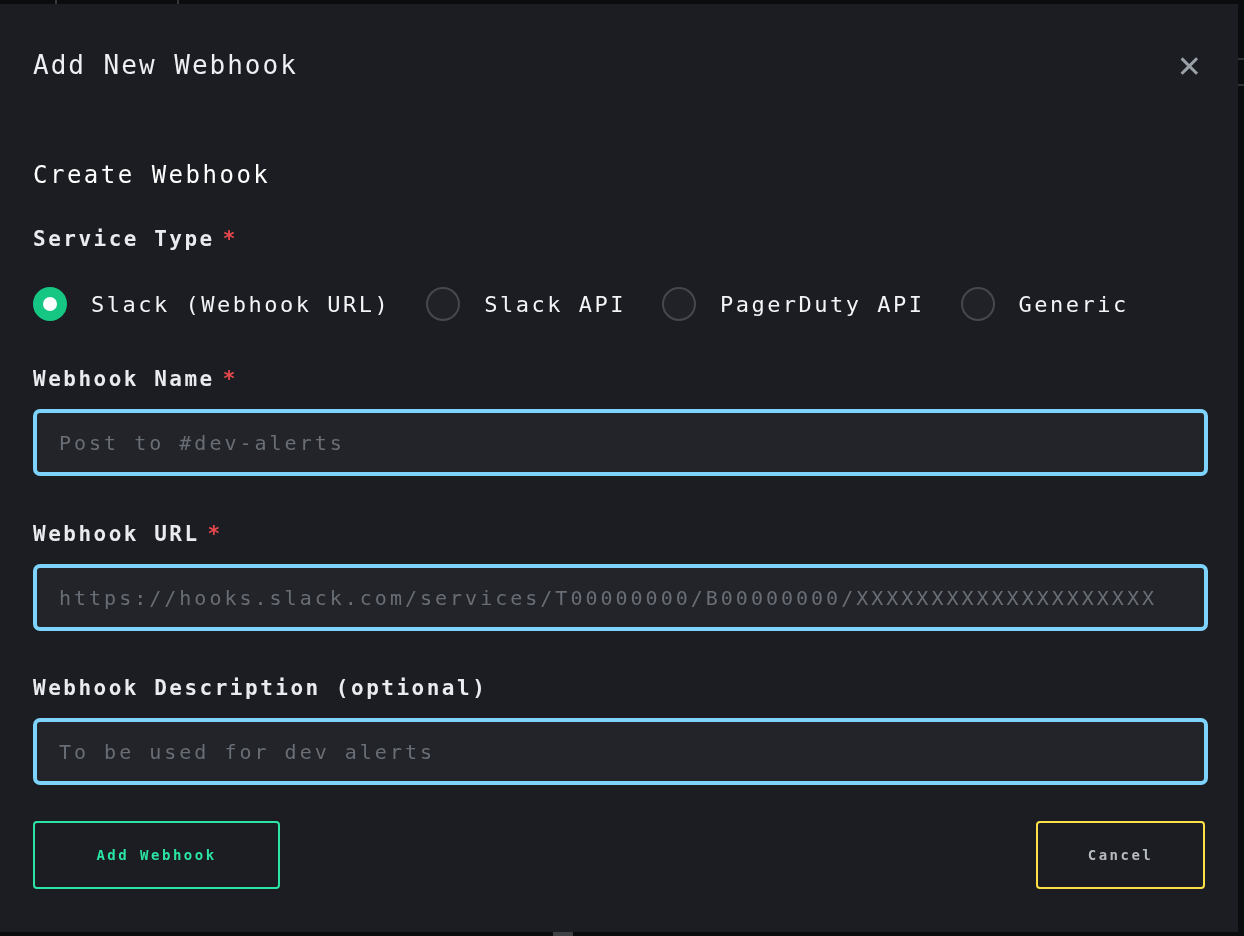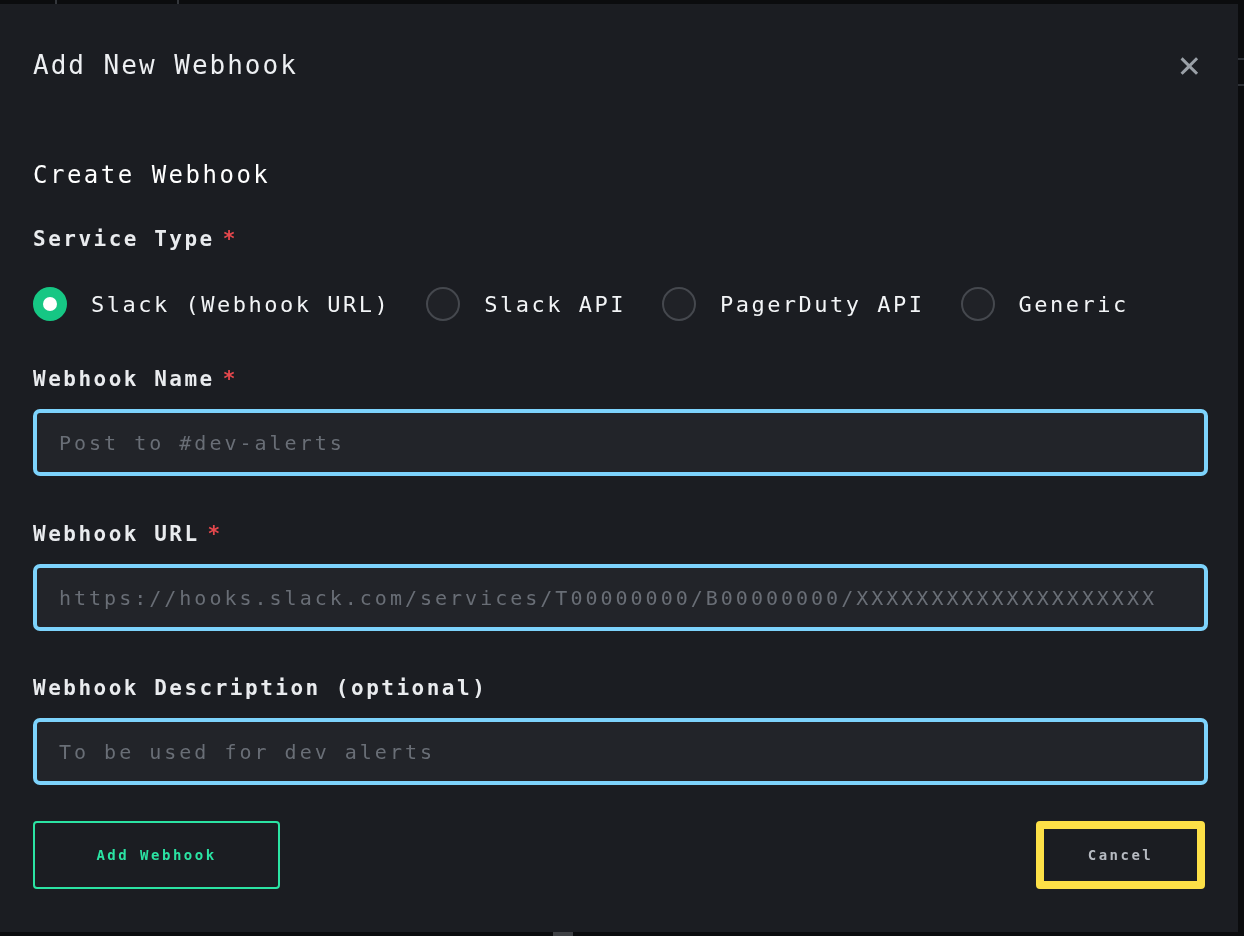--- a/index.html
+++ b/index.html
@@ -77,21 +77,21 @@
   }
   .btn {
     height: 68px; border-radius: 4px; background: transparent;
     font-family: "DejaVu Sans Mono", "Liberation Mono", monospace;
     font-size: 14px; font-weight: bold; letter-spacing: 2.5px; cursor: pointer;
   }
   .btn-primary {
     width: 247px; border: 2px solid #2be3a3; color: #2be3a3;
   }
   .btn-secondary {
-    width: 169px; border: 8px solid #fde047; color: #b7bbc2;
+    width: 169px; border: 2px solid #fde047; color: #b7bbc2;
   }
 </style>
 </head>
 <body>
 
 <span class="bg-tick-v" style="left:55px"></span>
 <span class="bg-tick-v" style="left:177px"></span>
 <span class="bg-tick-h" style="top:58px"></span>
 <span class="bg-tick-h" style="top:84px"></span>
 <span class="bg-seg-b" style="left:553px"></span>

